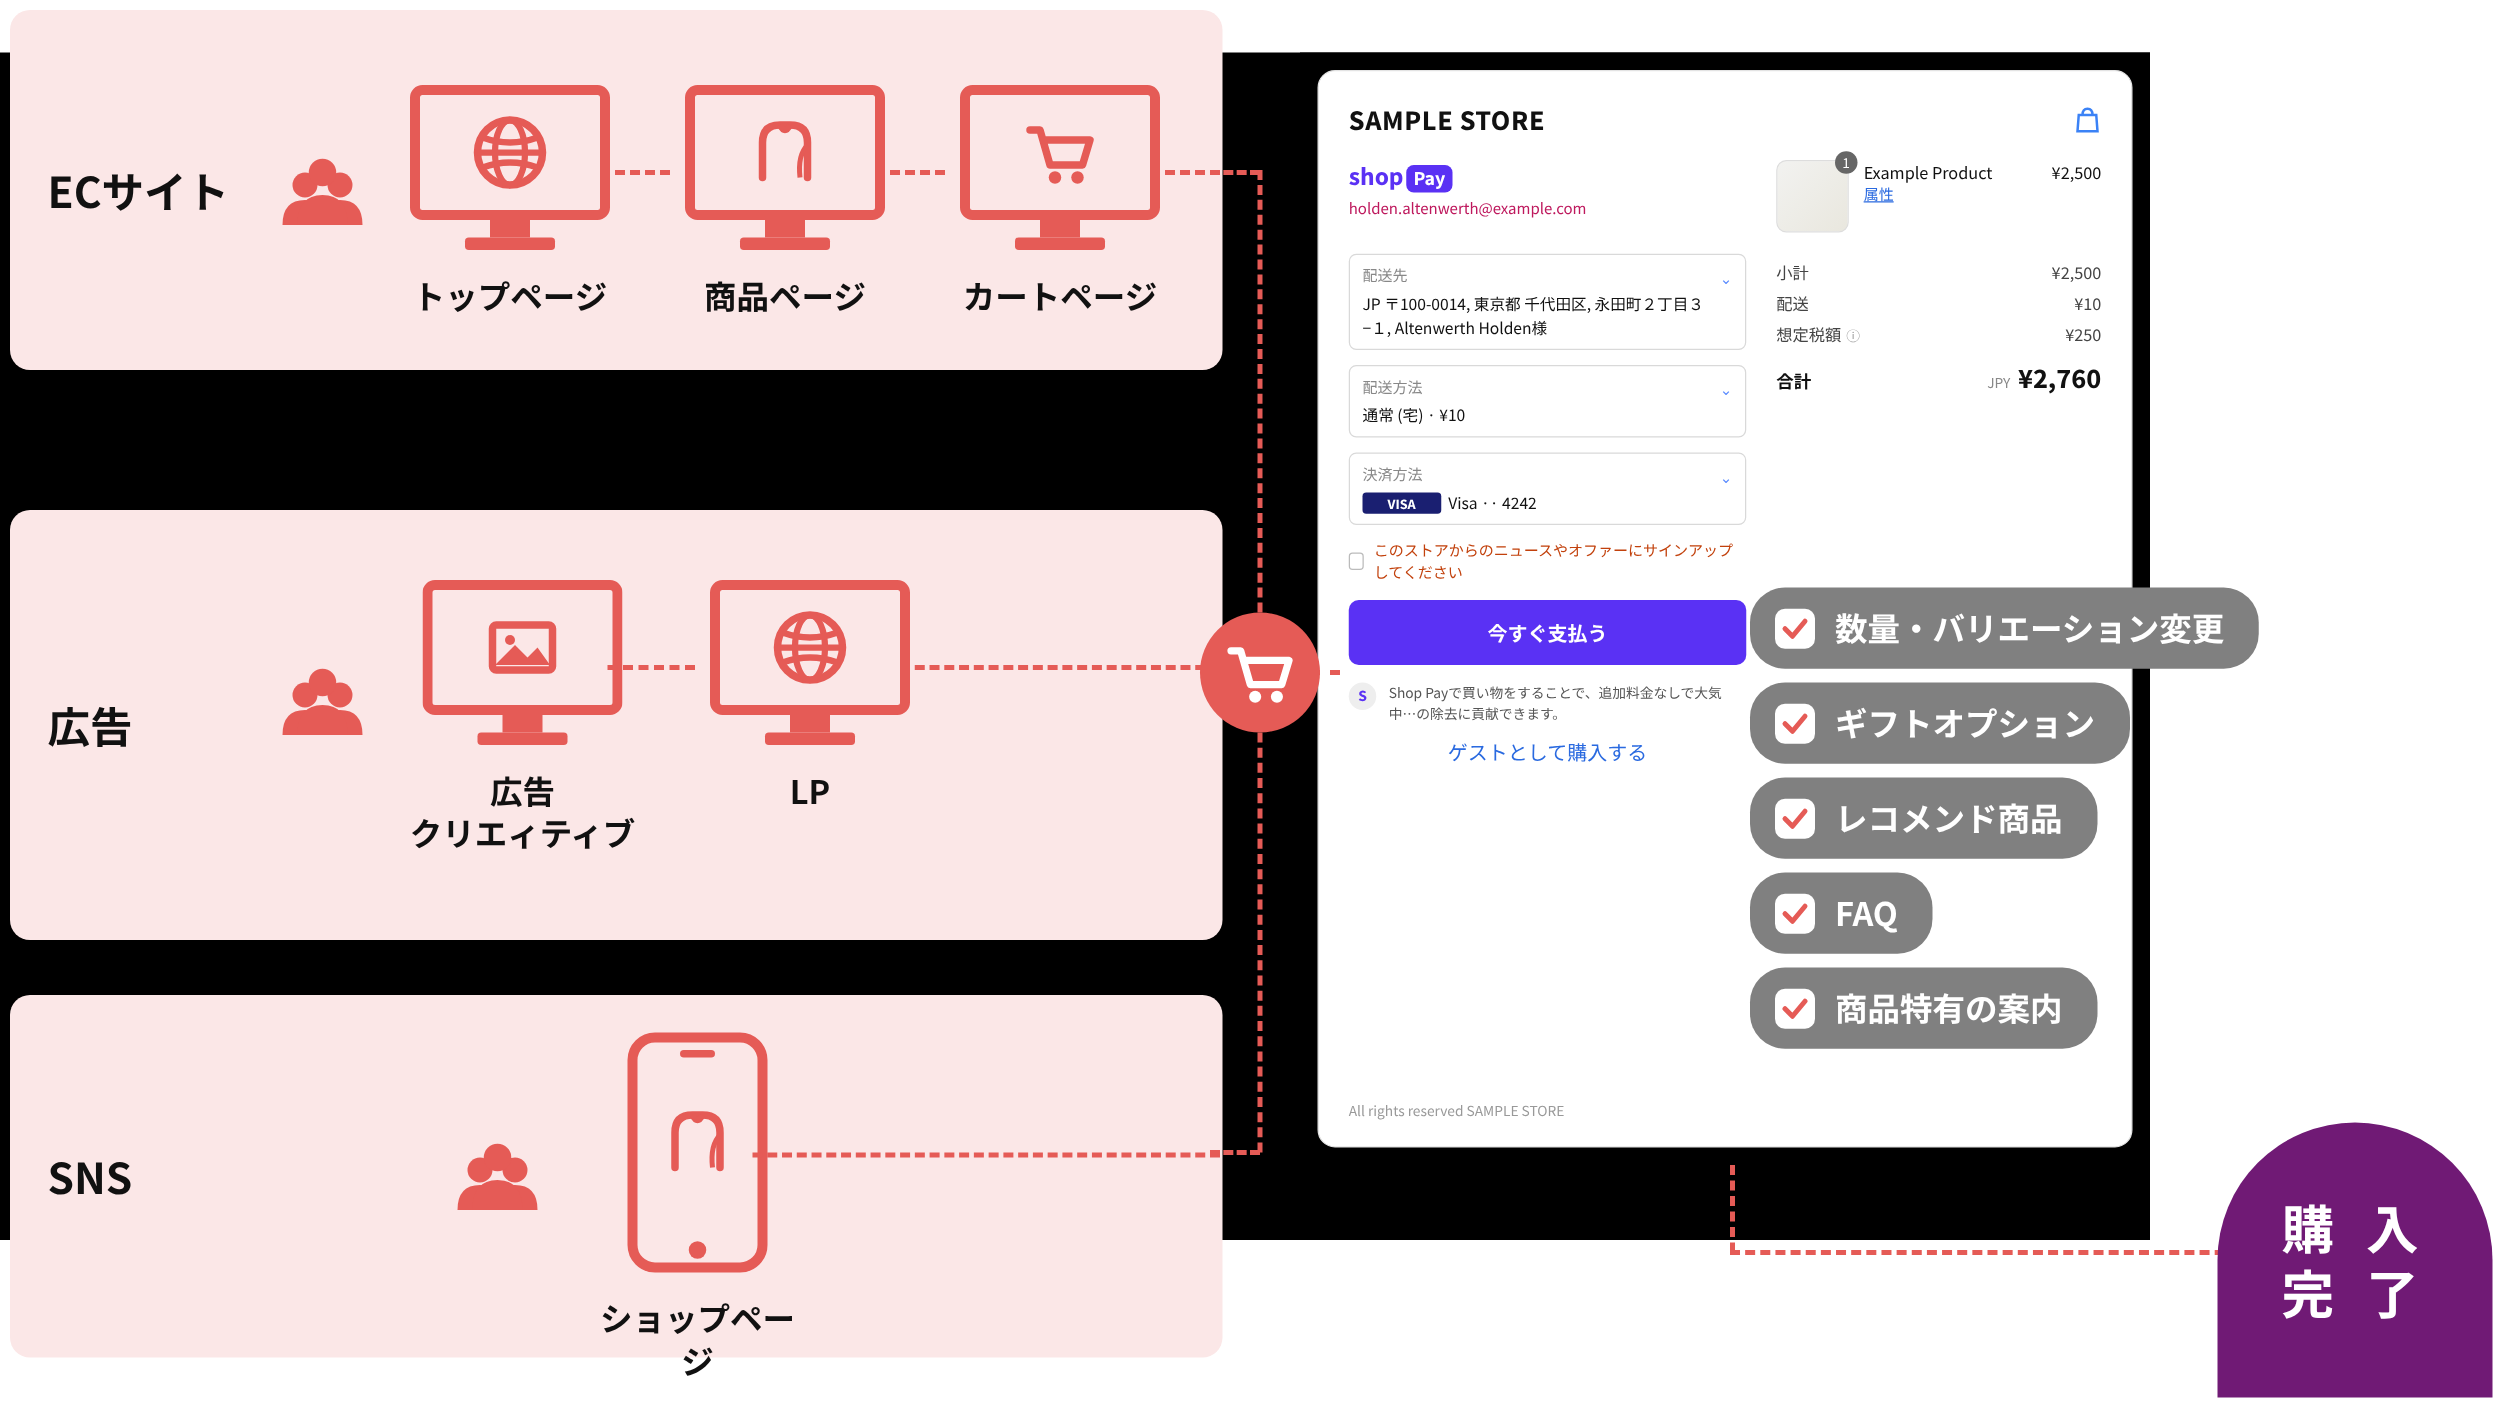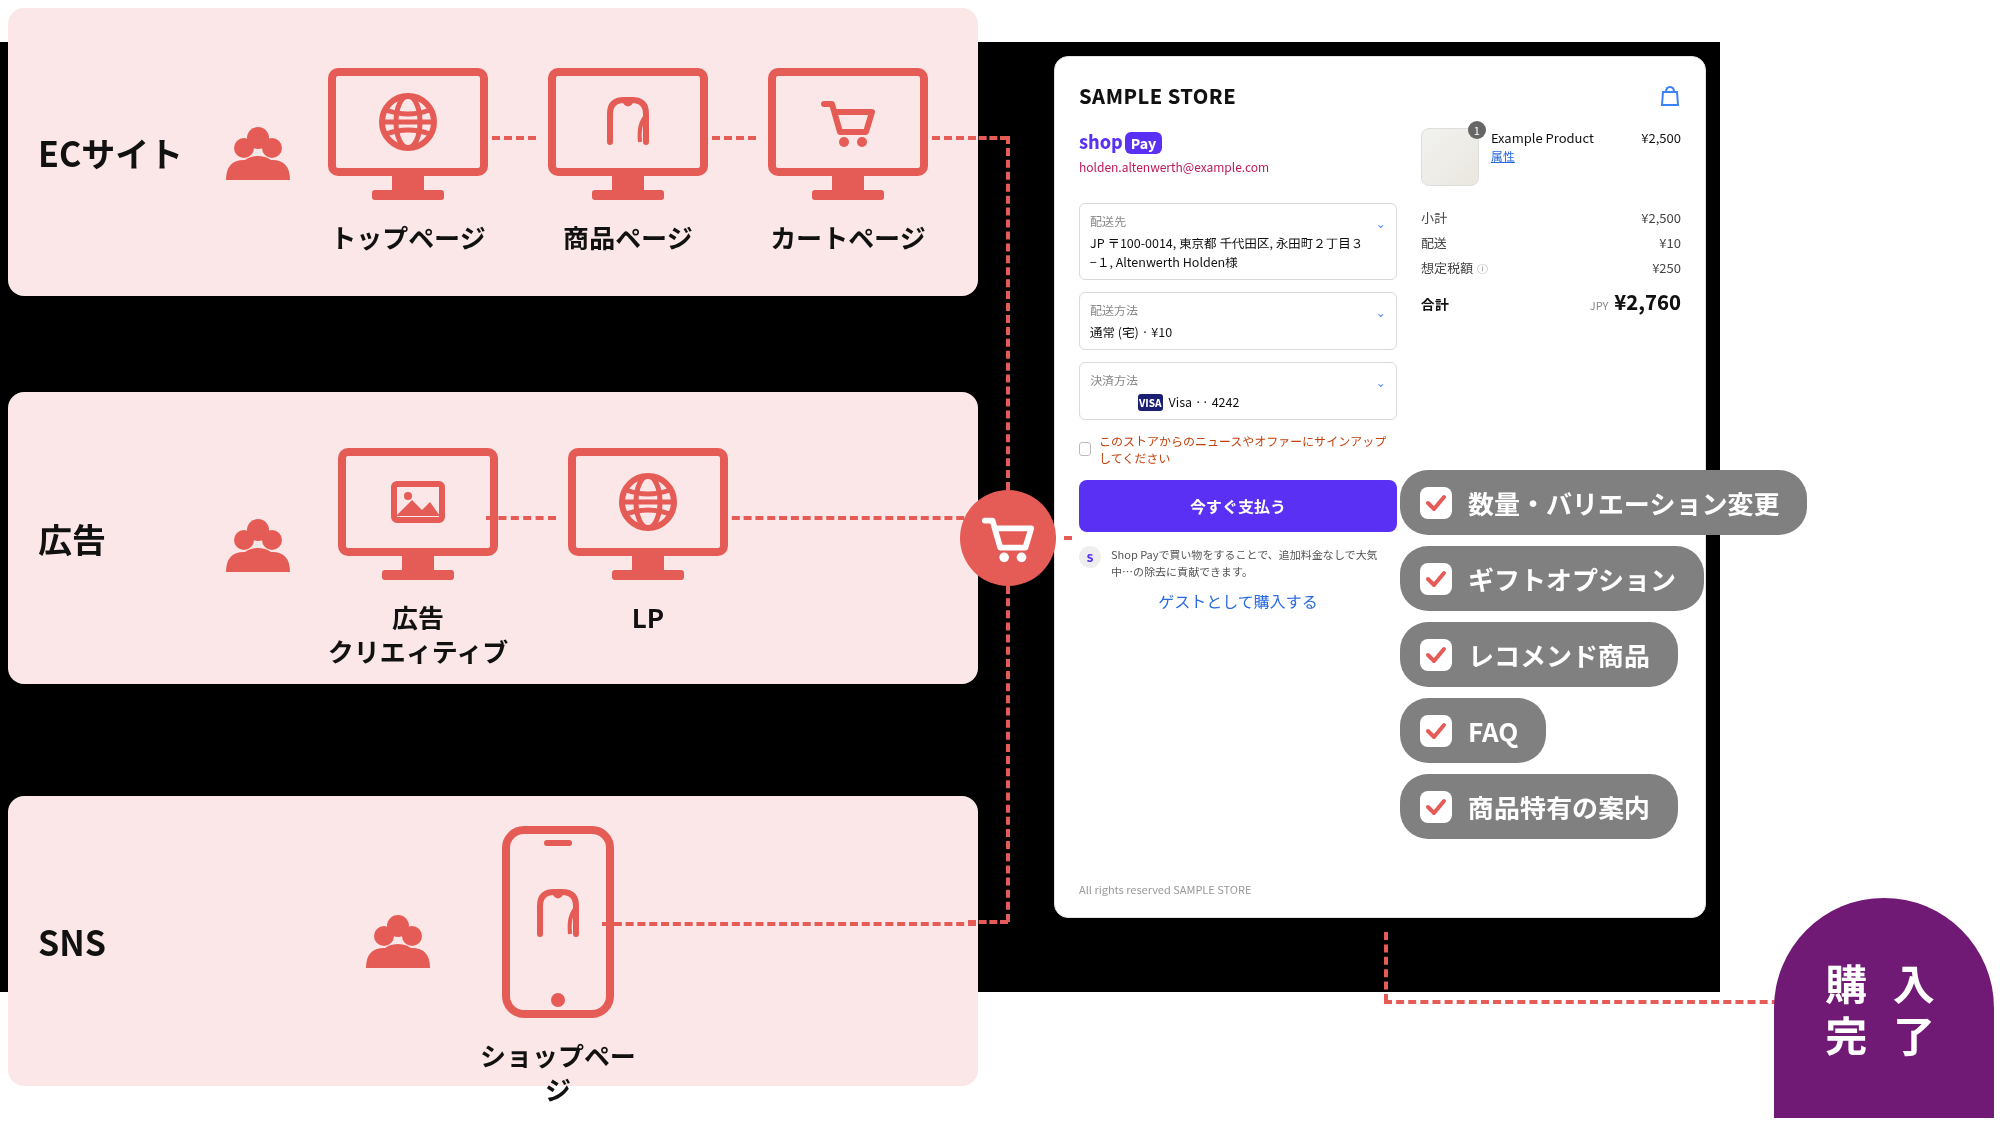--- a/index.html
+++ b/index.html
@@ -15,21 +15,21 @@
   }
 
   
   .panel {
     position: absolute;
     background: #fbe7e7;
     border-radius: 16px;
     z-index: 2;
   }
   .panel-1 { left: 8px;  top: 8px;   width: 970px; height: 288px; padding-left: 19px; }
-  .panel-2 { left: 8px;  top: 392px; width: 970px; height: 292px; }
+  .panel-2 { left: 8px;  top: 408px; width: 970px; height: 344px; }
   .panel-3 { left: 8px;  top: 796px; width: 970px; height: 290px; }
 
   .panel-label {
     position: absolute;
     left: 30px; top: 50%; transform: translateY(-50%);
     font-weight: 700; font-size: 34px; color: #111;
   }
 
   .users-icon {
     position: absolute; width: 80px; height: 60px;
@@ -97,21 +97,21 @@
 
   .shoppay { margin-bottom:4px; }
   .shoppay .shop { color:#5a31f4; font-weight:800; font-size:18px; }
   .shoppay .pay  { background:#5a31f4; color:#fff; border-radius:6px; padding:1px 6px; margin-left:2px; font-weight:800; font-size:14px; display:inline-block; }
   .email { font-size:12px; color:#be185d; margin-bottom:28px; }
 
   .fieldbox { border:1px solid #d9d9d9; border-radius:6px; padding:8px 10px; margin-bottom:12px; position:relative; font-size:12px; }
   .fieldbox .top { color:#888; margin-bottom:4px; }
   .fieldbox .val { color:#111; font-size:12.5px; }
   .fieldbox .chev { position:absolute; right:10px; top:10px; color:#5a8bff; font-size:12px; }
-  .visa-badge { background:#1a1f71; color:#fff; font-weight:800; font-size:10px; border-radius:3px; padding:1px 1px; margin-right:6px; display:inline-block;margin-left:48px; }
+  .visa-badge { background:#1a1f71; color:#fff; font-weight:800; font-size:10px; border-radius:3px; padding:1px 20px; margin-right:6px; display:inline-block; }
 
   .newsletter { font-size:12px; color:#c2410c; margin:10px 0 14px; display:flex; align-items:center; gap:8px; }
   .newsletter .chk { width:14px; height:14px; border:1px solid #bbb; border-radius:3px; }
 
   .paybtn { background:#5a31f4; color:#fff; text-align:center; border-radius:8px; padding:14px 0; font-weight:700; font-size:16px; margin-bottom:14px; }
   .shoppay-note { display:flex; gap:10px; font-size:11px; color:#555; line-height:1.5; }
   .sp-badge { width:22px; height:22px; border-radius:50%; background:#eee; color:#5a31f4; display:flex; align-items:center; justify-content:center; font-weight:800; flex-shrink:0; }
   .guest { text-align:center; color:#2a6ae0; font-size:16px; margin-top:10px; }
 
   .prod-row { display:flex; gap:12px; align-items:flex-start; margin-bottom:22px; }

